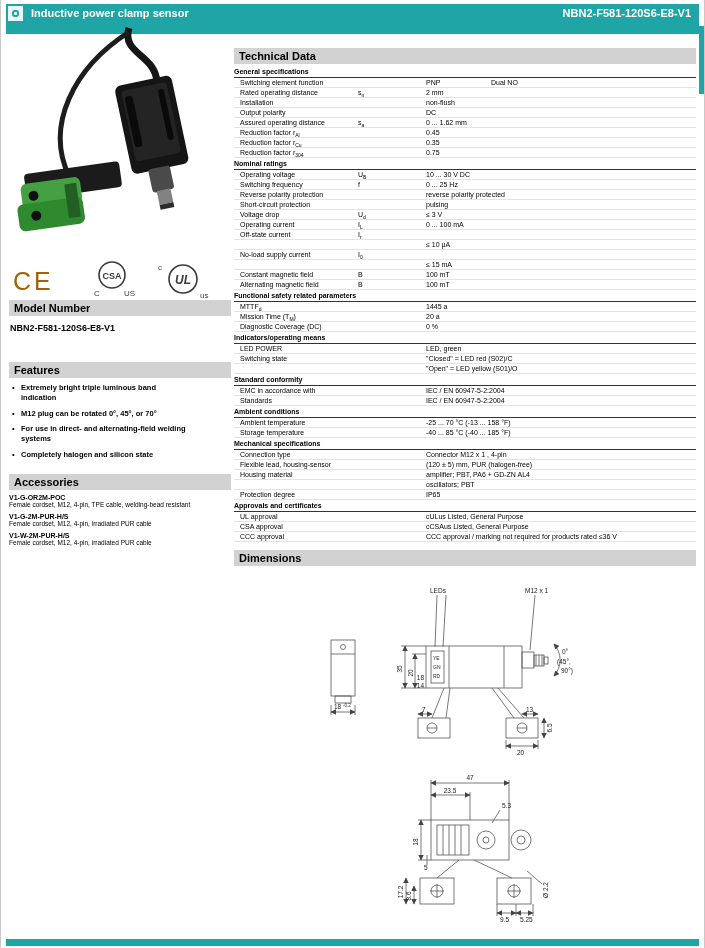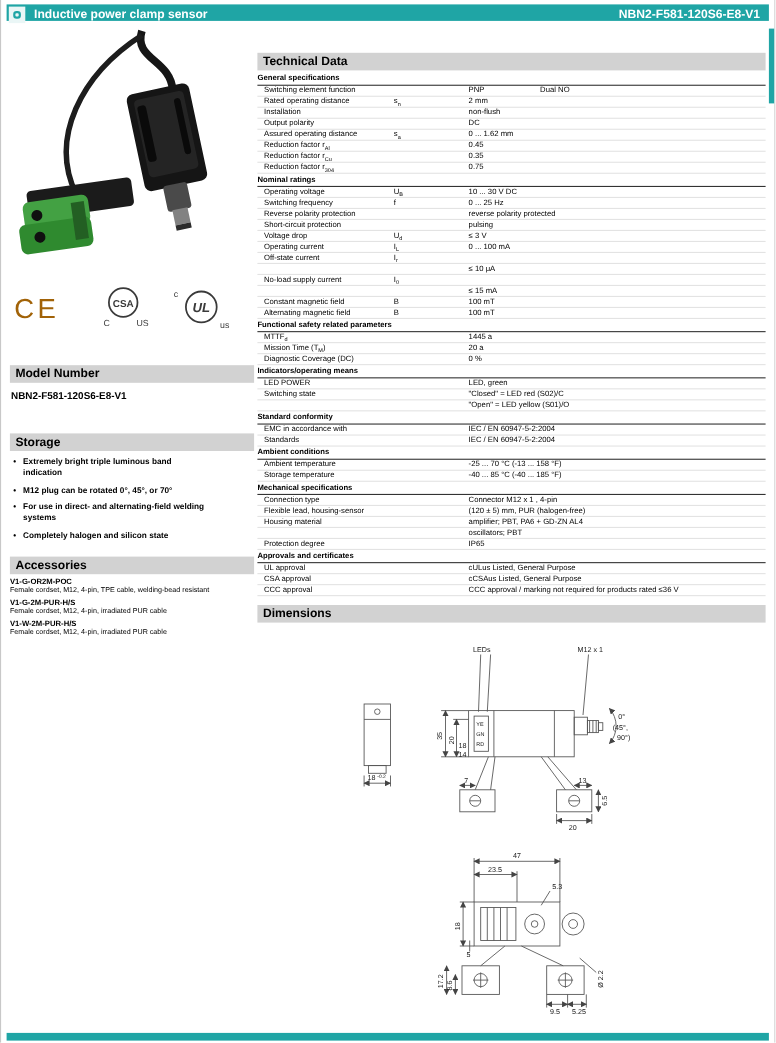--- a/index.html
+++ b/index.html
@@ -1,38 +1,38 @@
 <!DOCTYPE html>
 <html><head>
 <meta charset="utf-8">
 <style>
   * { margin:0; padding:0; box-sizing:border-box; }
   html,body { background:#fff; }
   body { width:705px; height:948px; position:relative; font-family:"Liberation Sans", sans-serif; color:#000; }
   .page { position:absolute; inset:0; background:#fff; border-left:1px solid #c8c8c8; border-right:1px solid #c8c8c8; overflow:hidden; }
 
-  .header { position:absolute; left:5px; right:5px; top:4px; height:15px; background:#1fa5a5; }
+  .header { position:absolute; left:5px; right:5px; top:4px; height:30px; background:#1fa5a5; }
   .header-icon { position:absolute; left:2px; top:2px; width:15px; height:15px; background:#eaf6f6; display:flex; align-items:center; justify-content:center; }
   .header-icon span { display:block; width:7px; height:7px; border:2px solid #1fa5a5; border-radius:3px; }
   .header-title { position:absolute; left:25px; top:0; line-height:19px; font-size:11px; font-weight:bold; color:#fff; }
   .header-part  { position:absolute; right:8px; top:0; line-height:19px; font-size:11px; font-weight:bold; color:#fff; }
   .side-stripe { position:absolute; right:0; top:26px; width:5px; height:68px; background:#1fa5a5; }
   .footer { position:absolute; left:5px; right:5px; bottom:2px; height:7px; background:#1fa5a5; }
 
   .left-col  { position:absolute; left:8px;  top:26px; width:222px; }
   .right-col { position:absolute; left:233px; top:48px; width:462px; }
 
   .bar { background:#d2d2d2; height:16px; line-height:16px; font-size:11px; font-weight:bold; padding-left:5px; }
 
   .photo { width:222px; height:222px; }
   .marks { display:flex; align-items:flex-end; height:44px; margin:8px 0 0 4px; }
   .ce { font-size:25px; color:#a16207; letter-spacing:3px; line-height:38px; margin-right:34px; }
   .mark-svg { margin-right:16px; }
 
-  .model-bar { margin-top:32px; }
+  .model-bar { }
   .model-number { font-size:9px; font-weight:bold; margin:7px 0 0 1px; }
   .features-bar { margin-top:29px; }
   ul.features { list-style:none; margin:5px 0 0 2px; }
   ul.features li { position:relative; padding-left:10px; padding-right:40px; font-size:7.5px; font-weight:bold; line-height:1.3; margin-bottom:6px; }
   ul.features li::before { content:"•"; position:absolute; left:1px; }
   .acc-bar { margin-top:14px; }
   .acc-list { margin-top:4px; }
   .acc { margin-bottom:4px; }
   .acc-name { font-size:7px; font-weight:bold; }
   .acc-desc { font-size:6.5px; line-height:1.25; padding-right:6px; }
@@ -102,21 +102,21 @@
         <text x="2" y="12" font-size="8" fill="#3a3a3a">c</text>
         <circle cx="27" cy="21" r="14" fill="none" stroke="#3a3a3a" stroke-width="1.6"></circle>
         <text x="27" y="26" text-anchor="middle" font-size="12" font-weight="bold" font-style="italic" fill="#3a3a3a">UL</text>
         <text x="44" y="40" font-size="8" fill="#3a3a3a">us</text>
       </svg>
     </div>
 
     <div class="bar model-bar">Model Number</div>
     <div class="model-number">NBN2-F581-120S6-E8-V1</div>
 
-    <div class="bar features-bar">Storage</div>
+    <div class="bar features-bar">Features</div>
     <ul class="features">
         <li>Extremely bright triple luminous band indication</li>
         <li>M12 plug can be rotated 0°, 45°, or 70°</li>
         <li>For use in direct- and alternating-field welding systems</li>
         <li>Completely halogen and silicon state</li>
       </ul>
 
     <div class="bar acc-bar">Accessories</div>
     <div class="acc-list">
         <div class="acc">

